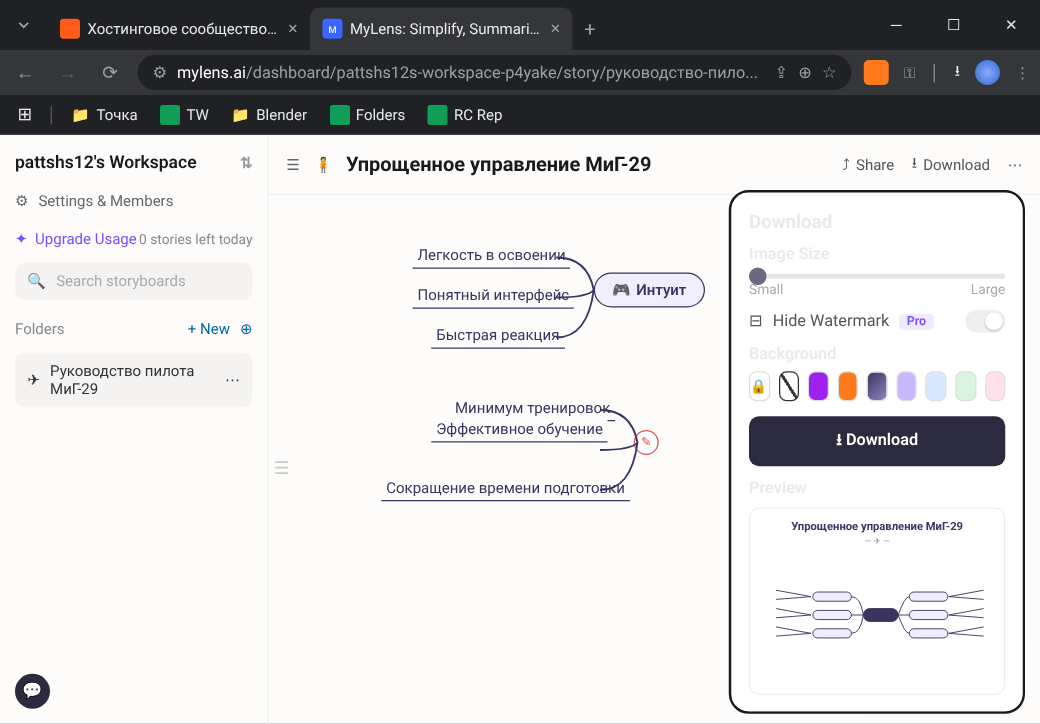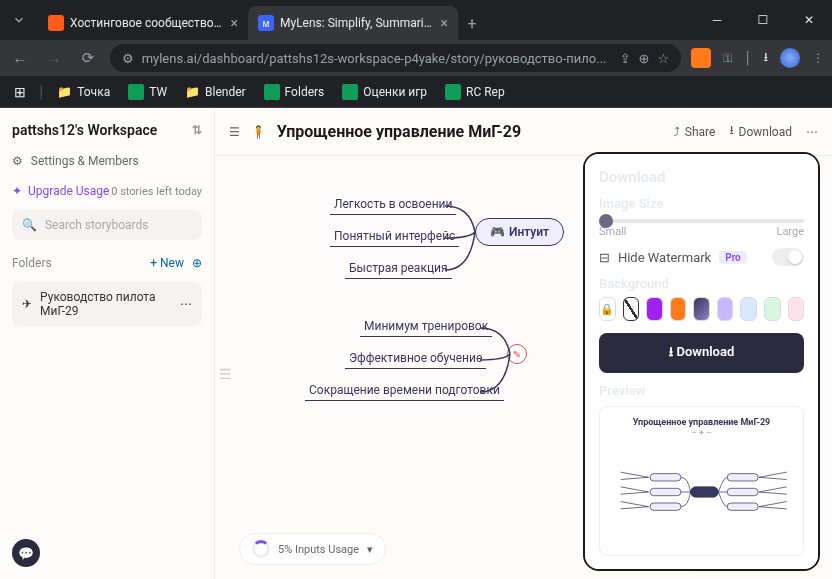--- a/index.html
+++ b/index.html
@@ -12,21 +12,21 @@
 .tab-icon{width:16px;height:16px;border-radius:3px;flex-shrink:0}
 .tab-title{white-space:nowrap;overflow:hidden;text-overflow:ellipsis;font-size:12px;color:#e8eaed;flex:1}
 .tab-close{color:#9aa0a6;font-size:14px;cursor:pointer;flex-shrink:0}
 .newtab{width:28px;display:flex;align-items:center;justify-content:center;color:#9aa0a6;font-size:16px}
 .win-controls{margin-left:auto;display:flex;height:100%}
 .win-btn{width:46px;display:flex;align-items:center;justify-content:center;color:#e8eaed;font-size:12px}
 .addrbar{height:36px;background:#35363a;display:flex;align-items:center;padding:0 8px;gap:10px}
 .nav-btn{width:24px;height:24px;display:flex;align-items:center;justify-content:center;color:#9aa0a6;font-size:15px}
 .url-box{flex:1;background:#202124;border-radius:16px;height:28px;display:flex;align-items:center;padding:0 12px;gap:8px;color:#9aa0a6;font-size:13px}
 .url-text{white-space:nowrap;overflow:hidden;text-overflow:ellipsis;flex:1}
-.url-host{color:#a3a3a3}
+.url-host{color:#ffffff}
 .right-icons{display:flex;gap:12px;align-items:center}
 .ext-icon{width:20px;height:20px;border-radius:4px}
 .bookmarkbar{height:32px;background:#202124;display:flex;align-items:center;padding:0 8px;gap:6px;border-bottom:1px solid #3c4043}
 .bm{display:flex;align-items:center;gap:5px;padding:3px 6px;color:#e8eaed;font-size:12px;border-radius:4px}
 .bm-icon{width:16px;height:16px;border-radius:2px}
 .app{position:absolute;top:108px;left:0;right:0;bottom:0;background:#fdfcfb;color:#1a1a1a;display:flex}
 .sidebar{width:215px;border-right:1px solid #eee;padding:14px 12px;display:flex;flex-direction:column;gap:12px}
 .ws-header{display:flex;align-items:center;justify-content:space-between;font-weight:600;font-size:14px}
 .ws-sort{color:#999;font-size:12px}
 .side-link{display:flex;align-items:center;gap:8px;color:#666;font-size:12px;padding:4px 0}
@@ -142,24 +142,20 @@
   <div class="bm">
       <span>📁</span>
       <span>Blender</span>
     </div>
   <div class="bm">
       <div class="bm-icon" style="background:#0f9d58"></div>
       <span>Folders</span>
     </div>
   <div class="bm">
       <div class="bm-icon" style="background:#0f9d58"></div>
-      <span>Оценки игр</span>
-    </div>
-  <div class="bm">
-      <div class="bm-icon" style="background:#0f9d58"></div>
       <span>RC Rep</span>
     </div>
 </div>
 
 <div class="app">
   <div class="sidebar">
     <div class="ws-header">
       <span>pattshs12's Workspace</span>
       <span class="ws-sort">⇅</span>
     </div>
@@ -218,34 +214,29 @@
 
       <div class="node leaf" style="top:70px;left:115px">Понятный интерфейс</div>
       <div class="node leaf" style="top:38px;left:115px">Легкость в освоении</div>
       <div class="node leaf" style="top:102px;left:130px">Быстрая реакция</div>
       <div class="node hub" style="top:62px;left:260px"><span class="hub-icon">🎮</span><span>Интуит</span></div>
       <svg class="connector" style="top:38px;left:230px" width="40" height="90">
           <path d="M0 12 Q25 12 30 38 M0 44 Q25 44 30 38 M0 76 Q25 76 30 38" stroke="#3a3560" stroke-width="1.5" fill="none"></path>
         </svg>
 
       <div class="node leaf" style="top:160px;left:145px">Минимум тренировок</div>
-      <div class="node leaf" style="top:192px;left:130px">Эффективное обучение</div>
+      <div class="node leaf" style="top:177px;left:130px">Эффективное обучение</div>
       <div class="node leaf" style="top:224px;left:90px">Сокращение времени подготовки</div>
       <div style="position:absolute;top:188px;left:292px;width:20px;height:20px;border:1.5px solid #d9534f;border-radius:50%;display:flex;align-items:center;justify-content:center;color:#d9534f;font-size:10px;background:#fff">✎</div>
       <svg class="connector" style="top:160px;left:265px" width="40" height="90">
           <path d="M0 12 Q25 12 30 38 M0 44 Q25 44 30 38 M0 76 Q25 76 30 38" stroke="#3a3560" stroke-width="1.5" fill="none"></path>
         </svg>
 
       <div class="side-collapse">☰</div>
 
-      <div class="usage">
-        <div class="usage-ring"></div>
-        <span>5% Inputs Usage</span>
-        <span>▾</span>
-      </div>
 
       <div class="footer-card">
         <div class="footer-title">Daily Story Limit</div>
         <div class="footer-text">In the Free plan, you can create 3 stories per day.</div>
       </div>
     </div>
   </div>
 
   <div class="help-bubble">💬</div>
 </div>

